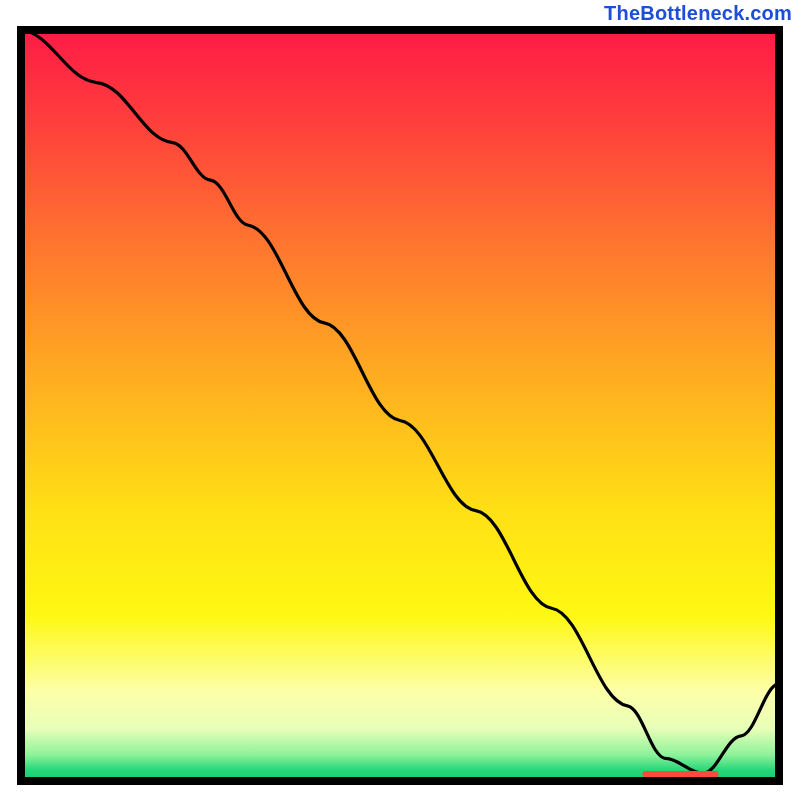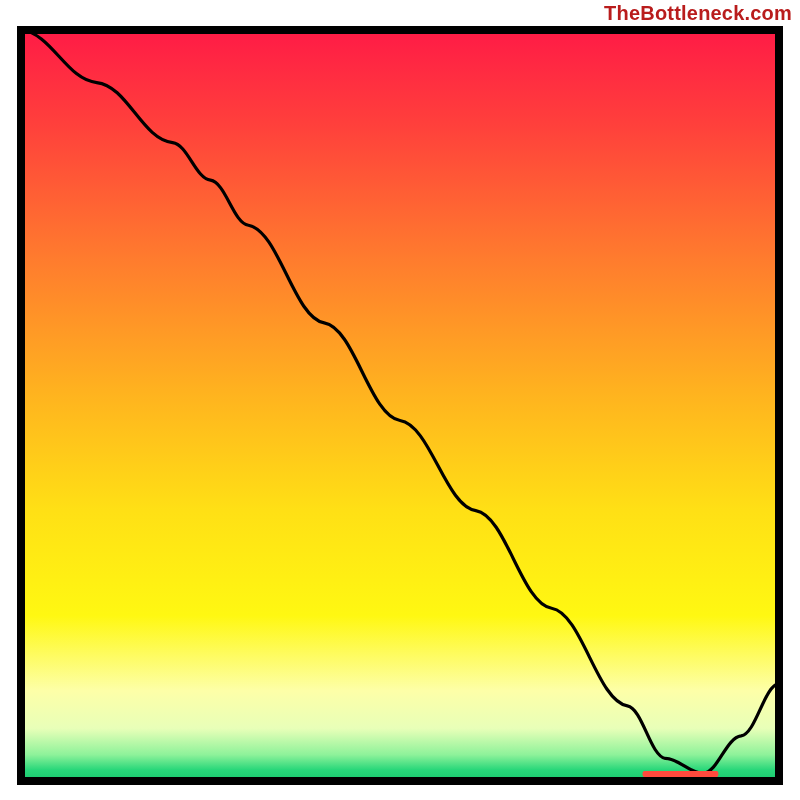--- a/index.html
+++ b/index.html
@@ -15,21 +15,21 @@
     position: relative;
     width: 800px;
     height: 800px;
   }
   .watermark {
     position: absolute;
     top: 2px;
     right: 8px;
     font-size: 20px;
     font-weight: bold;
-    color: #b91c1c;
+    color: #1d4ed8;
     letter-spacing: 0.2px;
   }
   .plot-wrap {
     position: absolute;
     left: 17px;
     top: 26px;
     width: 766px;
     height: 759px;
   }
   .plot-wrap svg {

